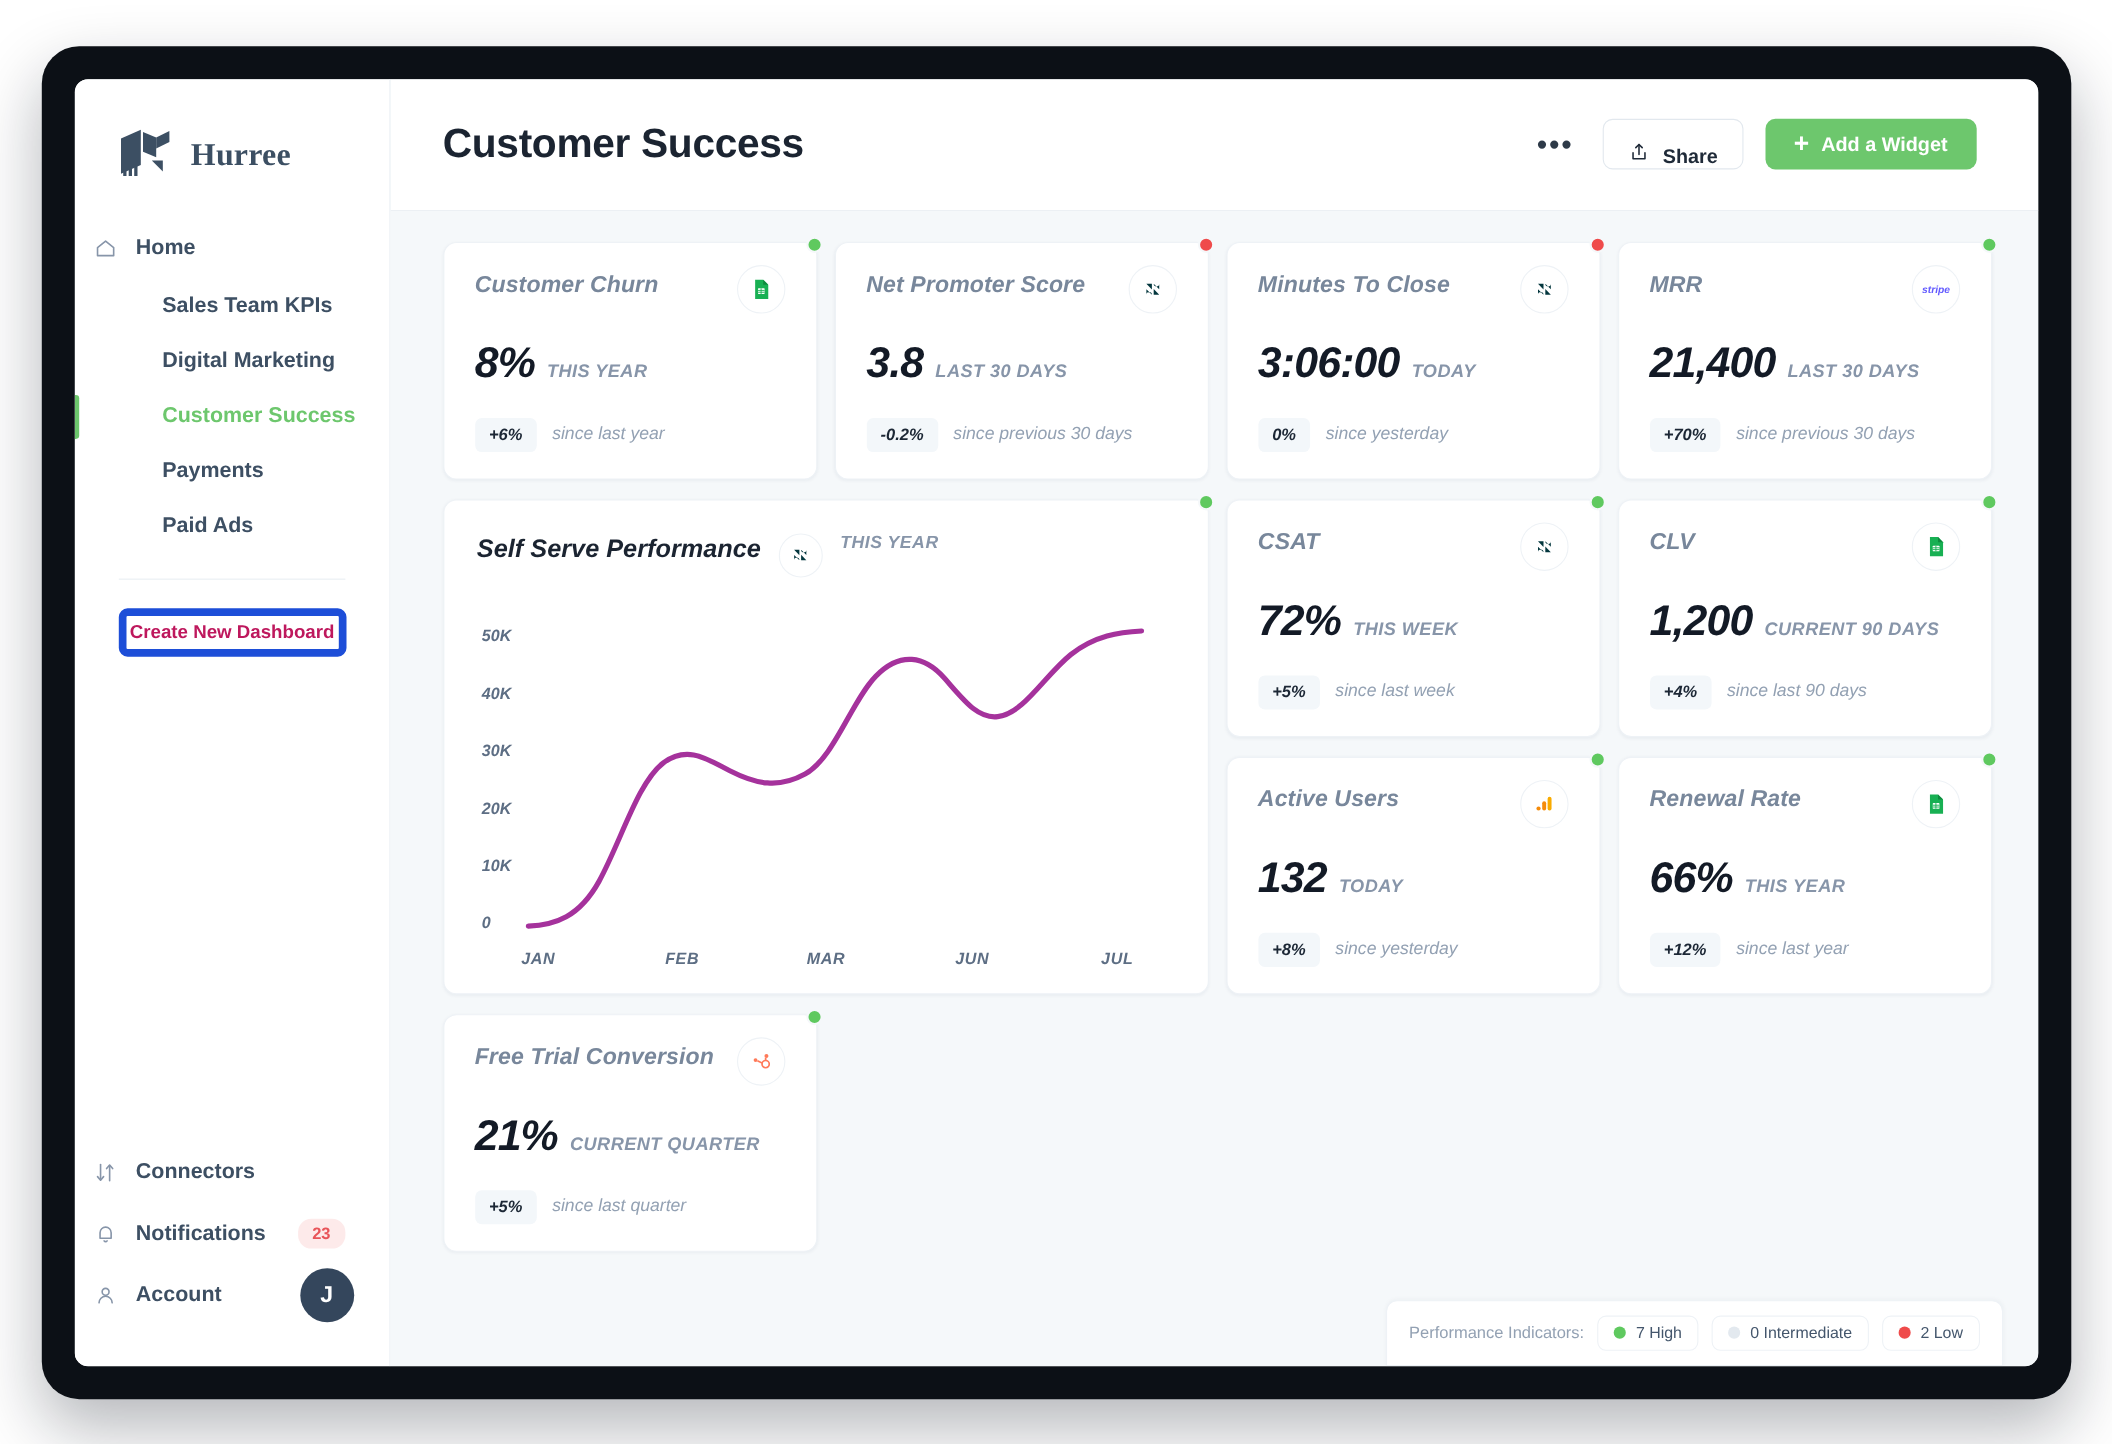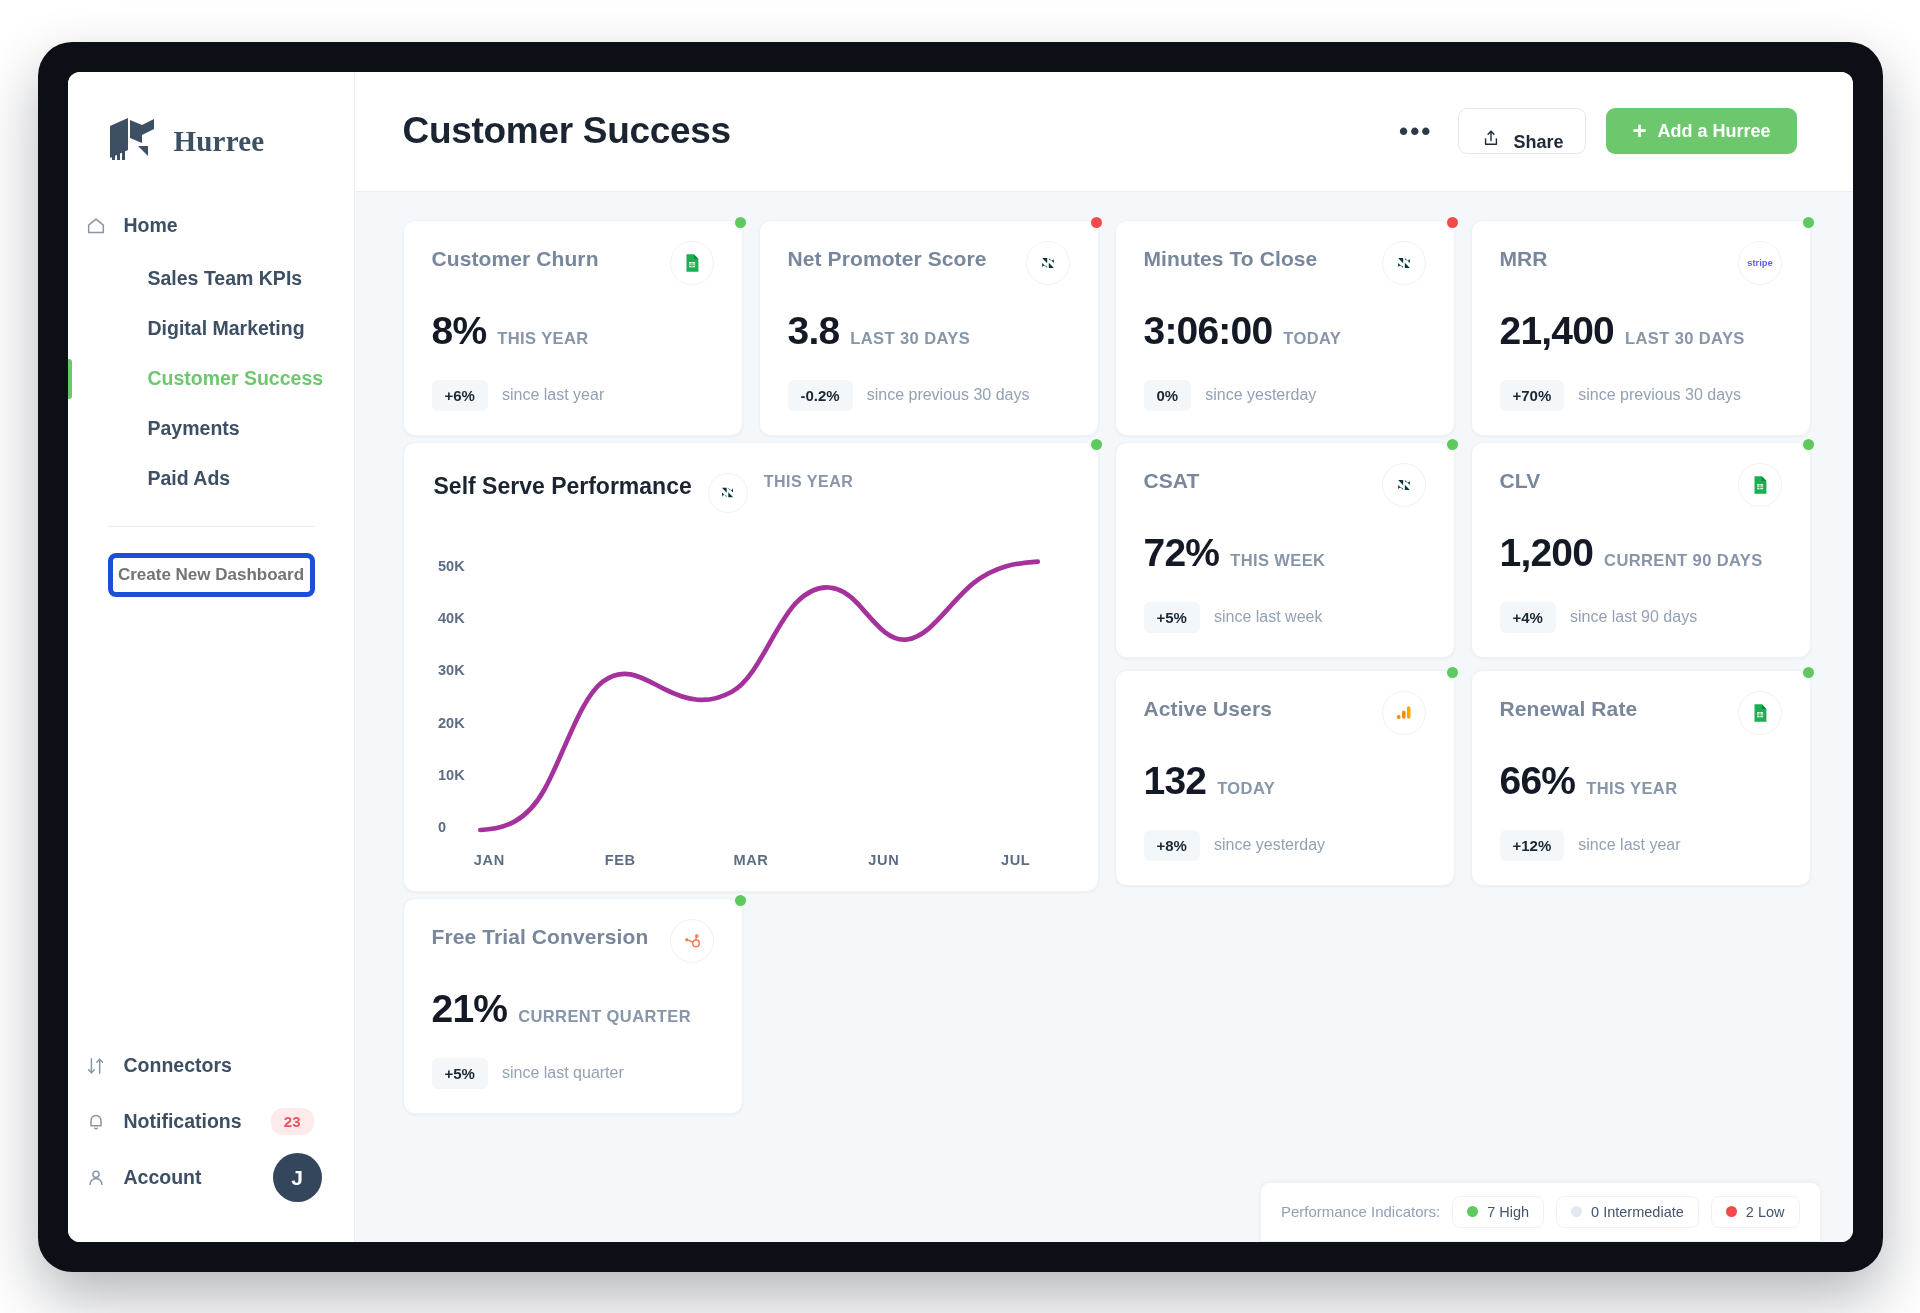--- a/index.html
+++ b/index.html
@@ -65,22 +65,22 @@
     position: relative; cursor: pointer;
   }
   .nav-sub.active { color: #6dc76d; }
   .nav-sub.active::before {
     content: ""; position: absolute; left: 0; top: 5px;
     width: 4px; height: 40px; background: #6dc76d; border-radius: 0 3px 3px 0;
   }
   .divider { height: 1px; background: #e9eef3; margin: 22px 40px 0 40px; }
   .create-btn {
     margin: 26px 39px 0 40px;
-    height: 44px; border: 5px solid #1d4ed8; border-radius: 8px;
-    background: #fff; color: #737373; font-size: 17px; font-weight: 600;
+    height: 44px; border: 7px solid #1d4ed8; border-radius: 8px;
+    background: #fff; color: #be185d; font-size: 17px; font-weight: 600;
     display: flex; align-items: center; justify-content: center;
     cursor: pointer;
   }
   .sidebar-bottom { margin-top: auto; padding-bottom: 36px; }
   .badge-pill {
     margin-left: auto; margin-right: 40px;
     background: #fdeaea; color: #e8555a;
     font-size: 15px; font-weight: 700;
     padding: 5px 13px; border-radius: 12px;
   }
@@ -123,21 +123,22 @@
 
   .canvas {
     flex: 1; background: #f5f8fa;
     padding: 28px 32px 0 48px;
     position: relative; overflow: hidden;
   }
   .grid {
     display: grid;
     grid-template-columns: repeat(4, 340px);
     grid-auto-rows: auto;
-    gap: 6px 16px;
+    gap: 18px 16px;
+    font-style: italic;
   }
 
   
   .card {
     background: #fff; border-radius: 12px;
     border: 1px solid #eef2f6;
     box-shadow: 0 1px 3px rgba(25,45,70,.05);
     position: relative;
     padding: 26px 28px 24px 28px;
   }
@@ -305,21 +306,21 @@
              <svg viewBox="0 0 24 24" width="20" height="20" fill="none" stroke="#1f2a38" stroke-width="1.7" stroke-linecap="round" stroke-linejoin="round">
                <path d="M12 4 V15"></path>
                     <path d="M8.5 7.5 L12 4 L15.5 7.5"></path>
                <path d="M5.5 13 V19.5 H18.5 V13"></path>
              </svg>
            </span>
            <span>Share</span>
          </button>
          <button class="add-btn">
            <span class="plus">+</span>
-           <span>Add a Hurree</span>
+           <span>Add a Widget</span>
          </button>
        </div>
      </header>
 
      <div class="canvas">
        <div class="grid">
 
          <div class="card kpi">
            <span class="dot high"></span>
            <div class="kpi-head">

